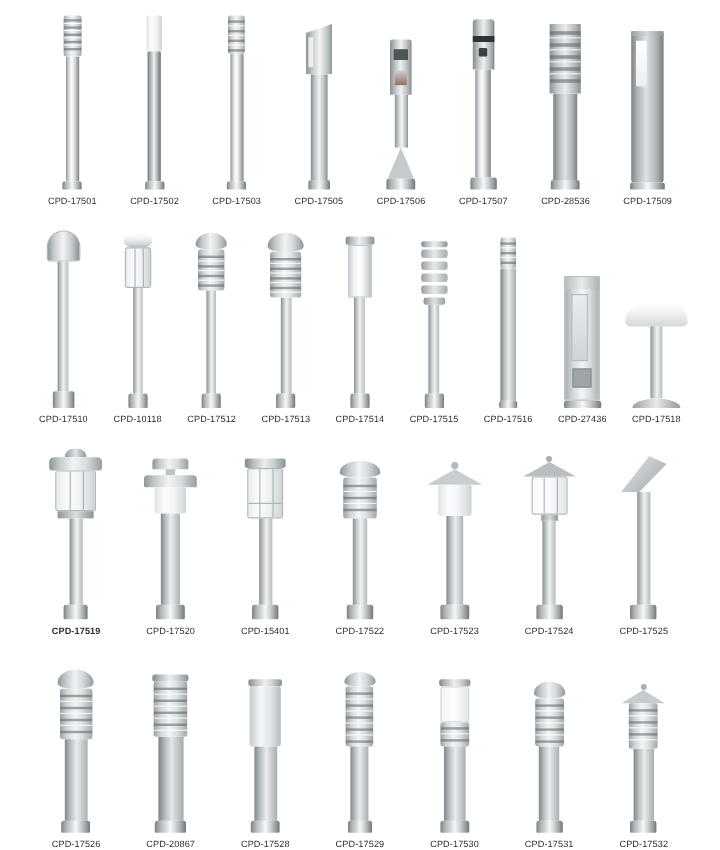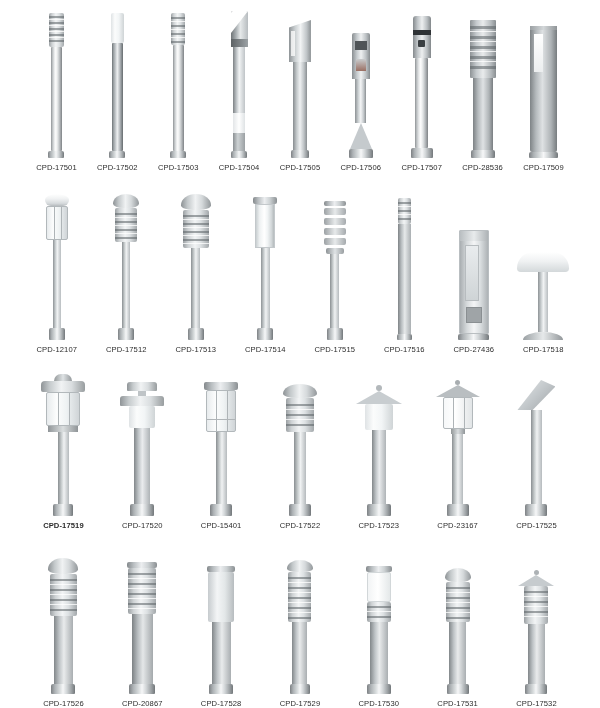--- a/index.html
+++ b/index.html
@@ -202,34 +202,20 @@
             <div class="slat" style="top:20px;"></div>
               <div class="slat light" style="top:24px;"></div>
             <div class="slat" style="top:28px;"></div>
           </div>
           <div class="post steel" style="height:106px;width:11px;"></div>
           <div class="base narrow"></div>
         </div>
         <div class="caption">CPD-17503</div>
       </div>
 
-      <div class="cell" style="width:56px;">
-        <div class="lamp" style="height:148px;">
-          <div style="width:17px;height:36px;position:relative;overflow:hidden;border-radius:2px 2px 0 0;
-               background:linear-gradient(to right,#6f7477 0%,#aab0b3 30%,#e6e9ea 55%,#b7bcbf 100%);">
-            <div style="position:absolute;top:0;left:0;width:0;height:0;border-left:17px solid #ffffff;border-bottom:22px solid transparent;"></div>
-            <div style="position:absolute;bottom:0;left:0;right:0;height:8px;background:linear-gradient(to right,#5d6265,#9ba1a4);"></div>
-          </div>
-          <div style="width:12px;height:66px;background:linear-gradient(to right,#7d8285 0%,#c2c7ca 30%,#f2f4f5 52%,#bfc4c7 100%);"></div>
-          <div style="width:12px;height:20px;background:linear-gradient(to right,#e3e6e8,#ffffff 50%,#dfe3e5);"></div>
-          <div style="width:12px;height:18px;background:linear-gradient(to right,#8b9093 0%,#cdd2d4 40%,#9ba0a3 100%);"></div>
-          <div class="base narrow"></div>
-        </div>
-        <div class="caption">CPD-17504</div>
-      </div>
 
       <div class="cell" style="width:56px;">
         <div class="lamp" style="height:148px;">
           <div style="width:22px;height:42px;position:relative;">
             <div style="position:absolute;inset:0;background:linear-gradient(to right,#8f9497 0%,#cbd0d2 28%,#f2f4f5 52%,#c0c5c8 80%,#8c9194 100%);
                  clip-path: polygon(0 18%, 100% 0, 100% 100%, 0 100%);"></div>
             <div style="position:absolute;left:2px;top:26%;width:4px;bottom:6px;background:rgba(255,255,255,0.75);"></div>
           </div>
           <div style="width:14px;height:88px;background:linear-gradient(to right,#878c8f 0%,#c4c9cb 26%,#eff1f2 50%,#bec3c6 78%,#8a8f92 100%);"></div>
           <div class="base" style="width:18px;height:8px;"></div>
@@ -295,32 +281,43 @@
         </div>
         <div class="caption">CPD-17509</div>
       </div>
 
     </div>
   </div>
 
   <div class="row" style="height:182px;">
     <div class="row-inner" style="height:182px;padding:0 22px;">
 
+      <div class="cell" style="width:58px;">
+        <div class="lamp" style="height:158px;">
+          <div style="width:28px;height:26px;border-radius:14px 14px 3px 3px;
+               background:linear-gradient(to right,#9398 0%,#c8cdd0 20%,#f2f4f5 48%,#c5cacd 76%,#8d9295 100%);
+               background:linear-gradient(to right,#939899 0%,#c8cdd0 20%,#f2f4f5 48%,#c5cacd 76%,#8d9295 100%);
+               border:1px solid #b0b5b8;box-sizing:border-box;"></div>
+          <div style="width:9px;height:108px;background:linear-gradient(to right,#8a8f92 0%,#c6cbce 30%,#f0f2f3 52%,#b9bec1 100%);"></div>
+          <div class="base narrow" style="height:14px;width:18px;"></div>
+        </div>
+        <div class="caption">CPD-17510</div>
+      </div>
 
       <div class="cell" style="width:58px;">
         <div class="lamp" style="height:158px;">
           <div class="dome" style="width:24px;height:12px;"></div>
           <div class="lantern" style="width:22px;height:34px;">
             <div class="mull" style="left:7px;"></div>
             <div class="mull" style="left:14px;"></div>
           </div>
           <div style="width:8px;height:88px;background:linear-gradient(to right,#8e9396 0%,#cbd0d2 32%,#f1f3f4 54%,#b8bdc0 100%);"></div>
           <div class="base narrow" style="height:12px;"></div>
         </div>
-        <div class="caption">CPD-12107</div>
+        <div class="caption">CPD-10118</div>
       </div>
 
       <div class="cell" style="width:58px;">
         <div class="lamp" style="height:158px;">
           <div class="cap" style="width:26px;height:14px;"></div>
           <div class="louver" style="width:22px;height:34px;">
             <div class="slat" style="top:5px;"></div>
               <div class="slat light" style="top:9px;"></div>
             <div class="slat" style="top:13px;"></div>
               <div class="slat light" style="top:17px;"></div>
@@ -496,21 +493,21 @@
           <div style="width:5px;height:5px;background:#a8adb0;border-radius:3px;"></div>
           <div style="width:0;height:0;border-left:22px solid transparent;border-right:22px solid transparent;border-bottom:12px solid #b9bec1;"></div>
           <div class="lantern" style="width:30px;height:32px;background:linear-gradient(to right,rgba(245,247,248,0.9),rgba(255,255,255,0.95) 40%,rgba(222,226,228,0.9));">
             <div class="mull" style="left:9px;"></div>
             <div class="mull" style="left:20px;"></div>
           </div>
           <div style="width:14px;height:5px;background:linear-gradient(to right,#9398 0%,#d8dcde 50%,#919699 100%);background:linear-gradient(to right,#939899,#d8dcde 50%,#919699);"></div>
           <div style="width:11px;height:70px;background:linear-gradient(to right,#8a8f92 0%,#c9cecf 32%,#f0f2f3 54%,#b5babd 100%);"></div>
           <div class="base" style="width:22px;height:12px;"></div>
         </div>
-        <div class="caption">CPD-23167</div>
+        <div class="caption">CPD-17524</div>
       </div>
 
       <div class="cell" style="width:72px;">
         <div class="lamp" style="height:152px;">
           <div style="width:38px;height:30px;position:relative;">
             <div style="position:absolute;inset:0;background:linear-gradient(135deg,#e7eaeb 0%,#c3c8cb 50%,#9ea3a6 100%);
                  clip-path: polygon(0 100%, 62% 0, 100% 22%, 40% 100%);"></div>
           </div>
           <div style="width:11px;height:94px;background:linear-gradient(to right,#8a8f92 0%,#c9cecf 32%,#f0f2f3 54%,#b5babd 100%);"></div>
           <div class="base" style="width:22px;height:12px;"></div>

